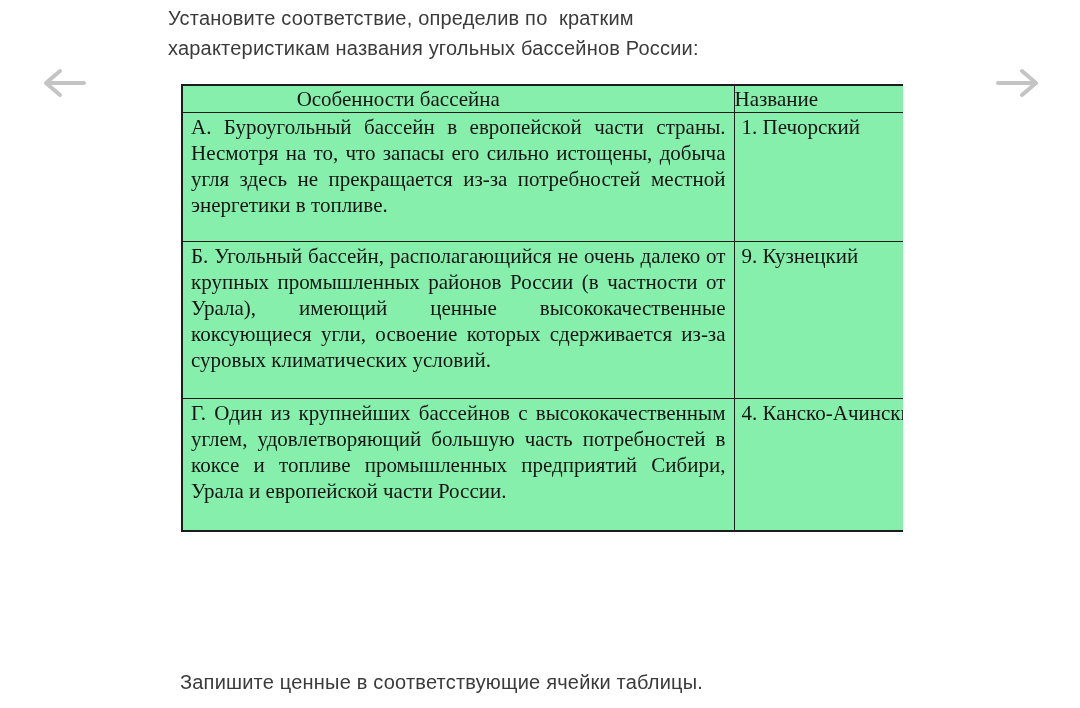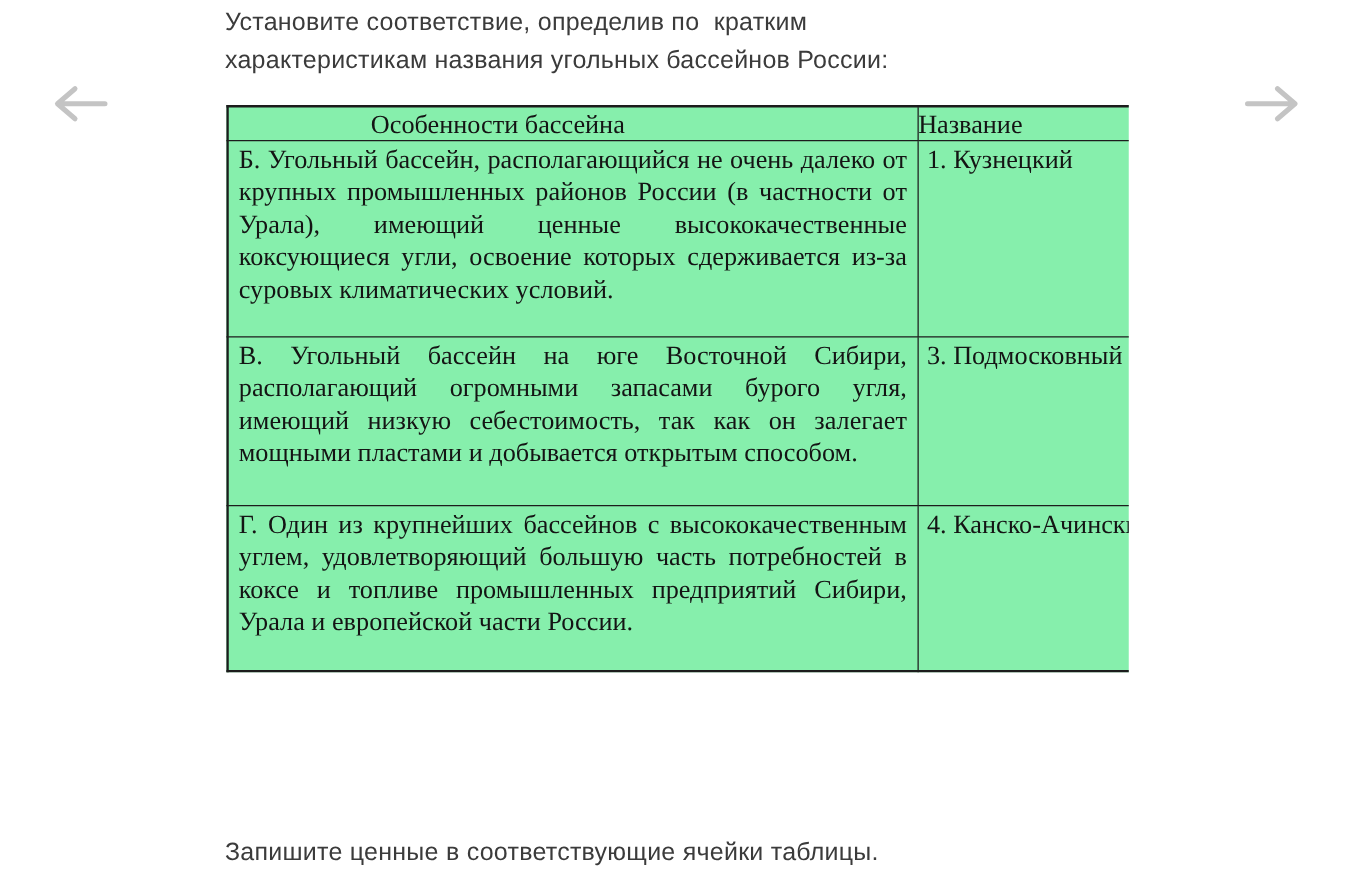--- a/index.html
+++ b/index.html
@@ -11,21 +11,21 @@
     position: relative;
     width: 1080px;
     height: 708px;
     overflow: hidden;
     font-family: "Liberation Sans", sans-serif;
   }
 
   
   .prompt {
     position: absolute;
-    left: 180px;
+    left: 168px;
     top: 3px;
     width: 740px;
     font-size: 20px;
     line-height: 30px;
     letter-spacing: 0.2px;
     color: #3b3b3b;
     white-space: pre-wrap;
   }
 
   
@@ -130,27 +130,27 @@
       <col class="c-features">
       <col class="c-names">
     </colgroup>
     <thead>
       <tr>
         <th class="h-features">Особенности бассейна</th>
         <th class="h-names">Название</th>
       </tr>
     </thead>
     <tbody>
+      <tr class="row-a">
+        <td class="feature">А. Буроугольный бассейн в европейской части страны. Несмотря на то, что запасы его сильно истощены, добыча угля здесь не прекращается из-за потребностей местной энергетики в топливе.</td>
+        <td class="name">1. Печорский</td>
+      </tr>
       <tr class="row-b">
         <td class="feature">Б. Угольный бассейн, располагающийся не очень далеко от крупных промышленных районов России (в частности от Урала), имеющий ценные высококачественные коксующиеся угли, освоение которых сдерживается из-за суровых климатических условий.</td>
-        <td class="name">1. Кузнецкий</td>
-      </tr>
-      <tr class="row-v">
-        <td class="feature">В. Угольный бассейн на юге Восточной Сибири, располагающий огромными запасами бурого угля, имеющий низкую себестоимость, так как он залегает мощными пластами и добывается открытым способом.</td>
-        <td class="name">3. Подмосковный</td>
+        <td class="name">9. Кузнецкий</td>
       </tr>
       <tr class="row-g">
         <td class="feature">Г. Один из крупнейших бассейнов с высококачественным углем, удовлетворяющий большую часть потребностей в коксе и топливе промышленных предприятий Сибири, Урала и европейской части России.</td>
         <td class="name">4. Канско-Ачинский</td>
       </tr>
     </tbody>
   </table>
 </div>
 
 <div class="footer-note">Запишите ценные в соответствующие ячейки таблицы.</div>

